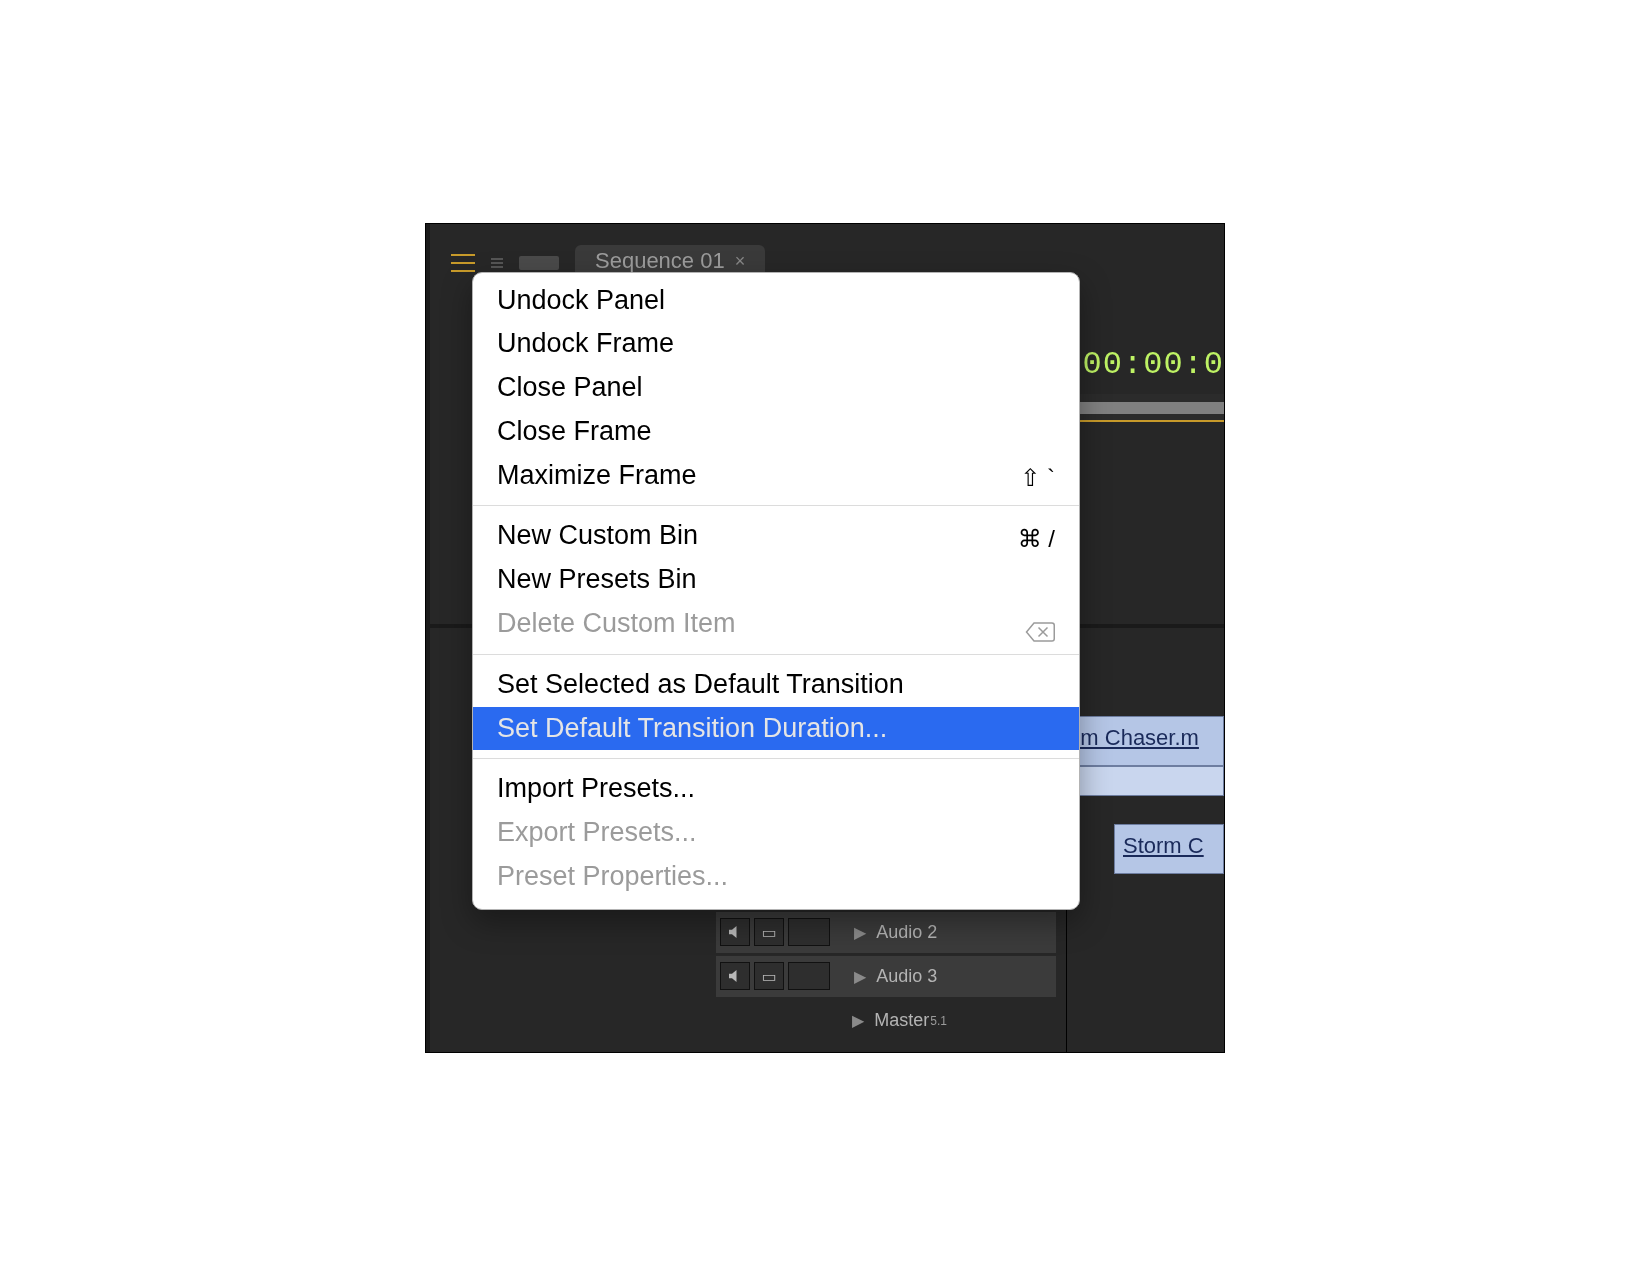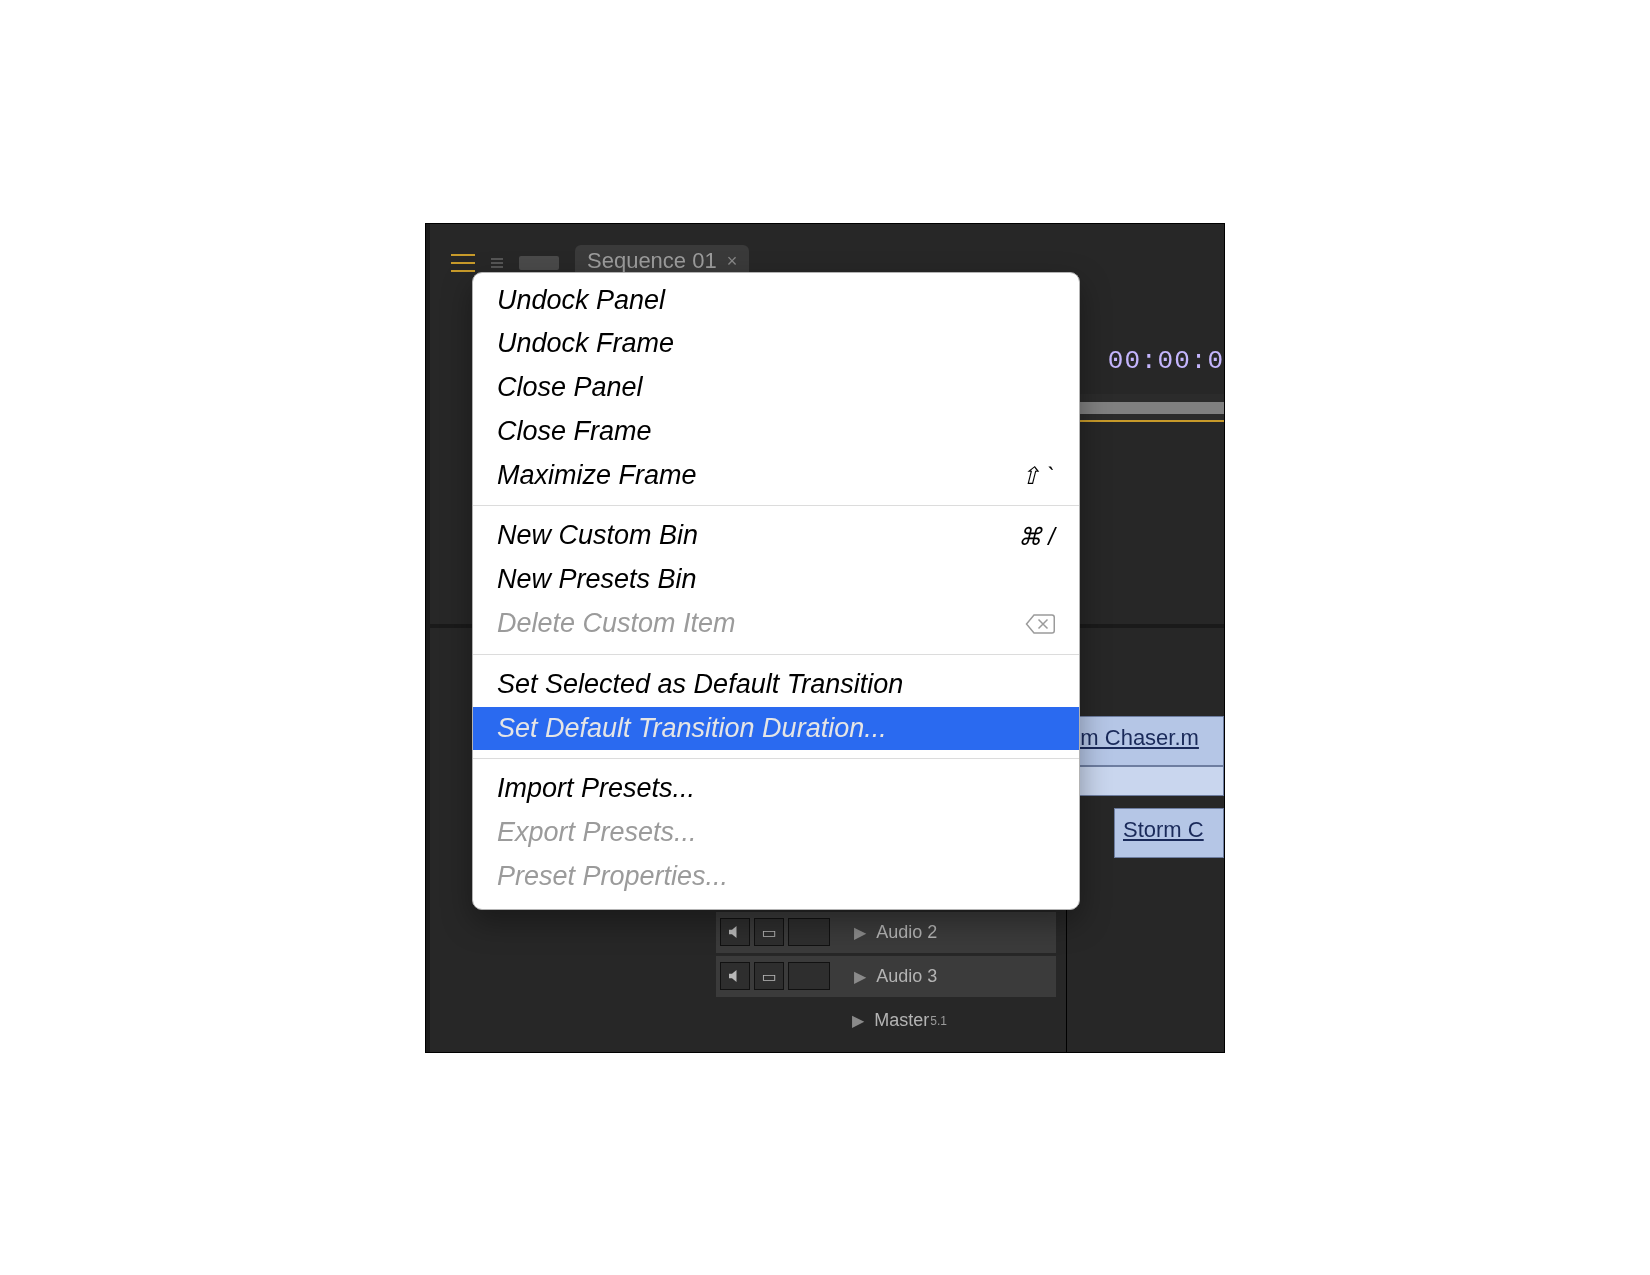--- a/index.html
+++ b/index.html
@@ -5,60 +5,60 @@
   * { box-sizing: border-box; margin: 0; padding: 0; }
   html,body { width:1650px; height:1275px; background:#fff; font-family:"Lucida Grande","Helvetica Neue",Arial,sans-serif; }
   .stage { position:absolute; left:50%; top:50%; transform:translate(-50%,-50%); width:800px; height:830px; background:#272727; border:1px solid #000; overflow:hidden; }
 
   
   .tabbar { position:absolute; left:25px; top:24px; right:0; height:30px; display:flex; align-items:center; gap:16px; }
   .hamburger { width:24px; height:18px; display:flex; flex-direction:column; justify-content:space-between; }
   .hamburger span { display:block; height:2px; background:#c79a2a; }
   .gripper { width:12px; display:flex; flex-direction:column; gap:2px; }
   .gripper span { height:2px; background:#555; }
-  .seq-tab { background:#3a3a3a; padding:3px 12px 6px; color:#9c9c9c; font-size:22px; border-radius:6px 6px 0 0; display:flex; align-items:center; gap:10px; }
+  .seq-tab { background:#3a3a3a; padding:3px 20px 6px; color:#9c9c9c; font-size:22px; border-radius:6px 6px 0 0; display:flex; align-items:center; gap:10px; }
   .seq-tab .x { font-size:18px; color:#888; }
 
   
-  .tc-right { position:absolute; right:0; top:122px; color:#c4b5fd; font-size:26px; font-family:"Courier New",monospace; letter-spacing:1px; }
+  .tc-right { position:absolute; right:0; top:122px; color:#bef264; font-size:32px; font-family:"Courier New",monospace; letter-spacing:1px; }
 
   
   .ruler { position:absolute; right:0; top:170px; width:180px; height:28px; background:#2b2b2b; border-bottom:2px solid #c79a2a; }
   .ruler .bar { height:12px; margin-top:8px; background:#808080; width:100%; }
 
   
   .vline { position:absolute; top:200px; bottom:0; width:1px; background:#000; }
   .vline.a { left:640px; }
 
   
   .clip { position:absolute; right:0; height:50px; background:#b5c6e6; border:1px solid #6d7da0; color:#1a2a5a; font-size:22px; padding:8px 8px 0; text-decoration:underline; overflow:hidden; }
   .clip.fade { height:30px; background:#c9d6ee; padding-top:4px; }
   .clip1-wrap { position:absolute; right:0; top:492px; width:160px; }
   .clip1 .label { white-space:nowrap; }
   .clip1f { margin-top:0; }
-  .clip2-wrap { position:absolute; right:0; top:584px; width:110px; }
+  .clip2-wrap { position:absolute; right:0; top:600px; width:110px; }
 
   
   .panel-left-border { position:absolute; left:0; top:0; bottom:0; width:4px; background:#1a1a1a; }
   .panel-divider { position:absolute; left:0; right:0; top:400px; height:4px; background:#1a1a1a; }
 
   
   .track-row { position:absolute; left:290px; width:340px; height:42px; background:#3b3b3b; display:flex; align-items:center; border-bottom:1px solid #272727; }
   .tr2 { top:688px; }
   .tr3 { top:732px; }
   .trM { top:776px; background:transparent; border:none; }
   .tog-btn { width:30px; height:28px; background:#2e2e2e; border:1px solid #111; margin-left:4px; display:flex; align-items:center; justify-content:center; color:#b8b8b8; font-size:16px; }
   .tog-btn svg { width:18px; height:18px; }
   .tri { margin-left:24px; color:#8a8a8a; font-size:16px; }
   .tlabel { margin-left:10px; color:#b3b3b3; font-size:18px; }
   .master-badge { margin-left:1px; color:#9a9a9a; font-size:12px; }
 
   
   .menu { position:absolute; left:46px; top:48px; width:608px; background:#fff; border:1px solid #b3b3b3; border-radius:10px; box-shadow:0 12px 30px rgba(0,0,0,.35); padding:6px 0 10px; }
-  .menu .item { display:flex; align-items:center; justify-content:space-between; padding:3px 24px; font-size:27px; color:#000; line-height:1.4; cursor:default;font-style:italic; }
+  .menu .item { display:flex; align-items:flex-end; justify-content:space-between; padding:3px 24px; font-size:27px; color:#000; line-height:1.4; cursor:default; }
   .menu .item.disabled { color:#9b9b9b;gap:32px; }
   .menu .item.hl { background:#2a6af0; color:#e5e5e5; }
   .menu .sep { height:1px; background:#dcdcdc; margin:8px 0; }
   .menu .shortcut { font-size:24px; color:#000; display:flex; align-items:center; gap:2px; }
   .menu .item.disabled .shortcut { color:#9b9b9b; }
   .del-glyph { width:30px; height:22px; }
 </style>
 </head>
 <body>
 

